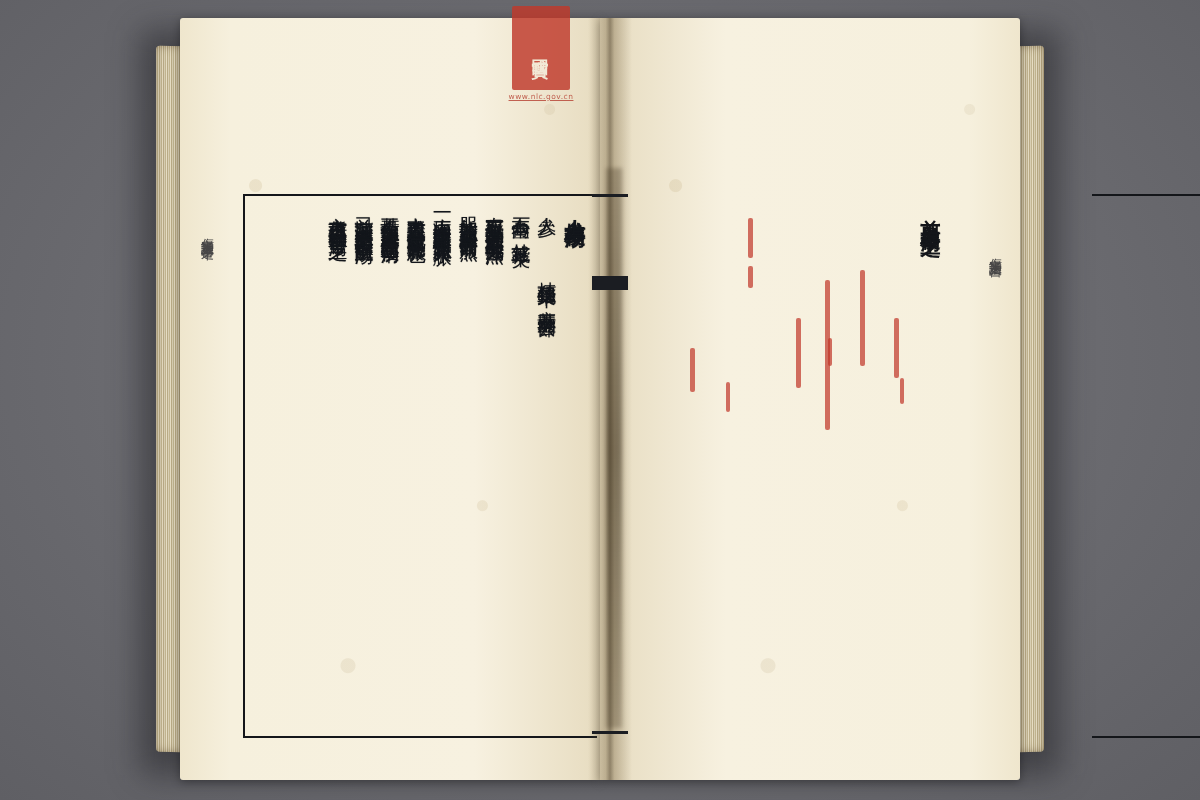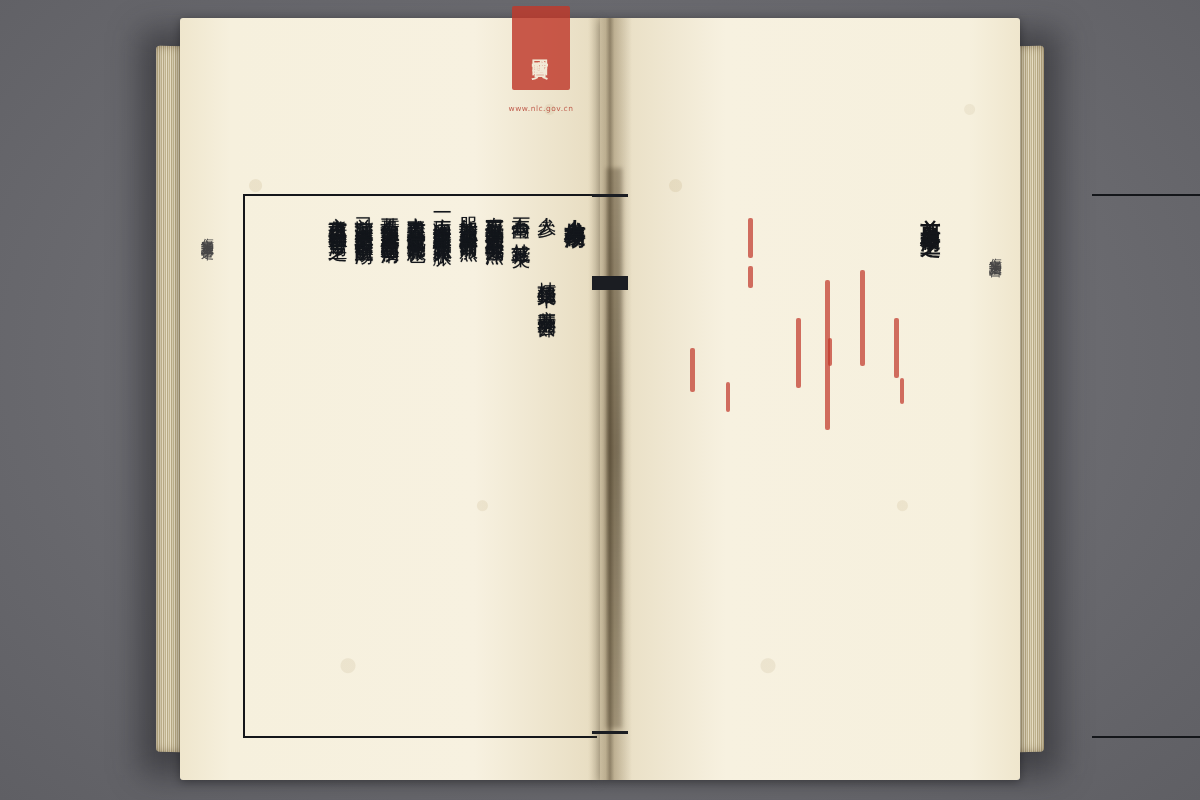--- a/index.html
+++ b/index.html
@@ -118,23 +118,24 @@
     position:absolute;left:512px;top:6px;width:58px;height:84px;
     background:#c0392b;opacity:.82;border-radius:2px;
     display:flex;align-items:center;justify-content:center;
   }
   .seal span{
     writing-mode:vertical-rl;text-orientation:upright;
     color:#f3ead7;font-size:17px;letter-spacing:2px;font-weight:bold;
     text-shadow:none;
   }
   .sealcaption{
-    position:absolute;left:508px;top:104px;width:66px;text-align:center;
+    position:absolute;left:508px;top:92px;width:66px;text-align:center;
     color:#b9493a;font-size:7.5px;letter-spacing:.5px;opacity:.85;
     font-family:"DejaVu Sans", sans-serif;
+    text-decoration:underline;
   }
 
   
   .worn{
     position:absolute;width:16px;top:150px;height:560px;
     background:linear-gradient(to bottom, rgba(60,50,35,.35), rgba(40,32,20,.55), rgba(60,50,35,.3));
     filter:blur(2px);
   }
 </style>
 </head>

